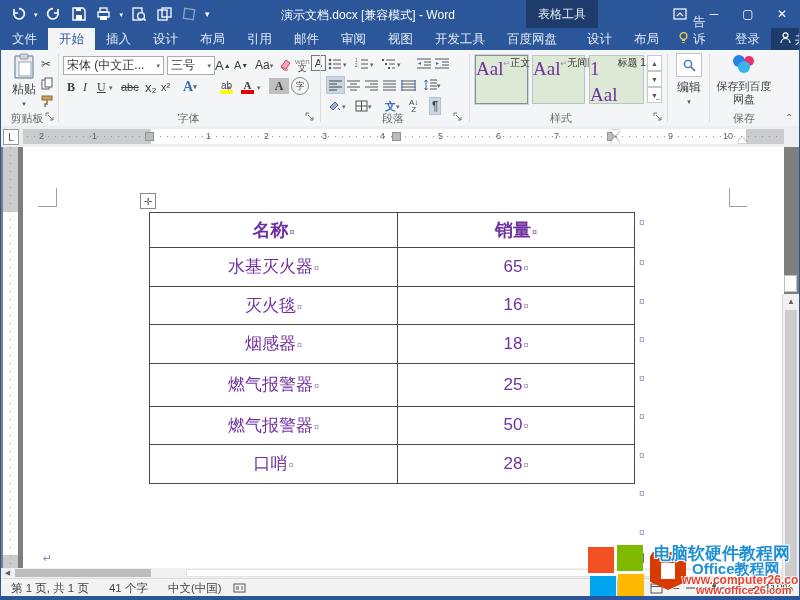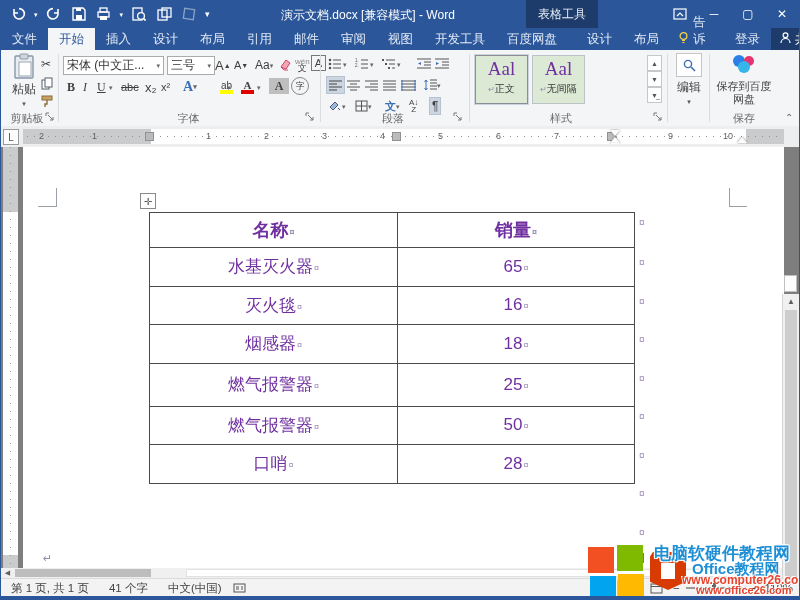--- a/index.html
+++ b/index.html
@@ -30,21 +30,21 @@
   .glabel{position:absolute;top:61px;height:13px;font-size:11px;color:#6a6a6a;text-align:center}
   .launch{position:absolute;top:62px;width:10px;height:10px;cursor:pointer}
   .launch svg{display:block}
   .bigbtn{position:absolute;top:3px;display:flex;flex-direction:column;align-items:center;justify-content:flex-start;gap:2px;cursor:pointer}
   .sb{position:absolute;height:18px;display:flex;align-items:center;justify-content:center;padding:0 2px;cursor:pointer;color:#3f3f3f}
   .sb.pressed{background:#CDD6E0;border:1px solid #b5c2d2;box-sizing:border-box}
   .combo{position:absolute;height:19px;background:#fff;border:1px solid #ABABAB;display:flex;align-items:center;
          font-size:12px;color:#333;padding:0 3px;box-sizing:border-box;white-space:nowrap;overflow:hidden}
   .combo .caret{color:#666;margin-left:auto;padding-left:3px}
   .stylecard{position:absolute;top:5px;width:53px;height:49px;background:#DCEAD5;border:1px solid #BDC2C7;box-sizing:border-box;
-             display:flex;flex-direction:column;align-items:center;cursor:pointer}
+             display:flex;flex-direction:row;cursor:pointer}
   .stylecard.sel{border:1px solid #8A8F96;box-shadow:0 0 0 1px #cdd3da}
   .stylecard .prev{font-size:19px;color:#7030A0;line-height:26px;font-family:"Liberation Serif","DejaVu Serif",serif}
   .stylecard .nm{font-size:10px;color:#333;white-space:nowrap}
   .gallbtn{position:absolute;left:646px;width:15px;height:16px;background:#fff;border:1px solid #c6c8ca;box-sizing:border-box;
            display:flex;align-items:center;justify-content:center;font-size:7px;color:#555;cursor:pointer}
   
   .rulerrow{position:absolute;top:126px;left:0;right:0;height:21px;background:#EDEEF0}
   .tabsel{position:absolute;left:2px;top:3px;width:14px;height:14px;border:1px solid #9a9a9a;background:#fdfdfd;
           font-size:10px;color:#555;display:flex;align-items:center;justify-content:center}
   .hruler{position:absolute;left:22px;top:3px;width:761px;height:15px;background:#fff;overflow:hidden}
@@ -414,20 +414,24 @@
     </span>
     <div class="gdiv" style="left:468px"></div>
 
     <div class="stylecard sel" style="left:474px">
       <span class="prev">Aal</span>
       <span class="nm"><span style="color:#9B87B5;font-size:8px">↵</span><span>正文</span></span>
     </div>
     <div class="stylecard" style="left:531px">
       <span class="prev">Aal</span>
       <span class="nm"><span style="color:#9B87B5;font-size:8px">↵</span><span>无间隔</span></span>
+    </div>
+    <div class="stylecard" style="left:588px;width:55px">
+      <span class="prev">1 Aal</span>
+      <span class="nm">标题 1</span>
     </div>
     <div class="gallbtn" style="top:5px">▲</div>
     <div class="gallbtn" style="top:21px">▼</div>
     <div class="gallbtn" style="top:37px">▼̲</div>
     <div class="glabel" style="left:470px;width:180px">样式</div>
     <span class="launch" style="left:652px">
       <svg width="9" height="9" viewBox="0 0 9 9">
           <path d="M1 1 V4 M1 1 H4 M3 3 L8 8 M8 8 V5 M8 8 H5" stroke="#777" fill="none"></path>
         </svg>
     </span>

